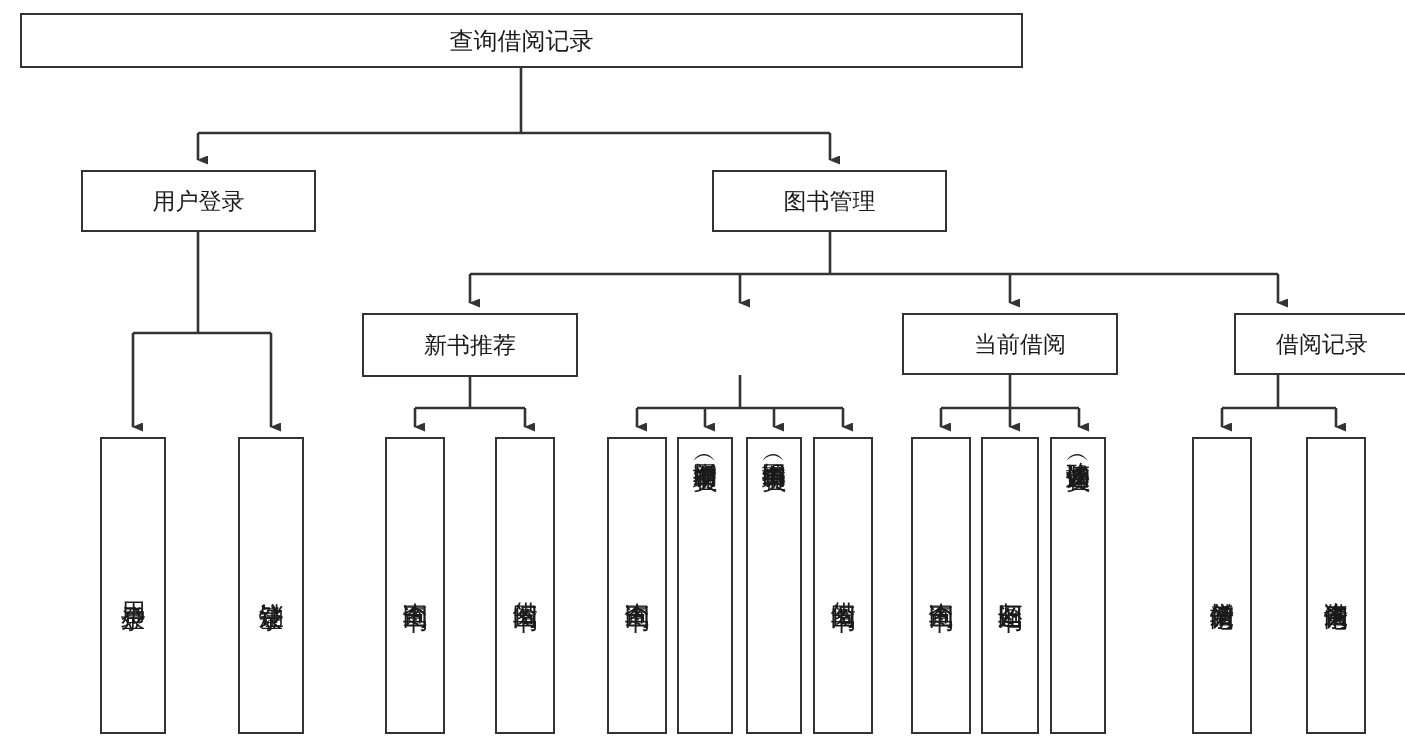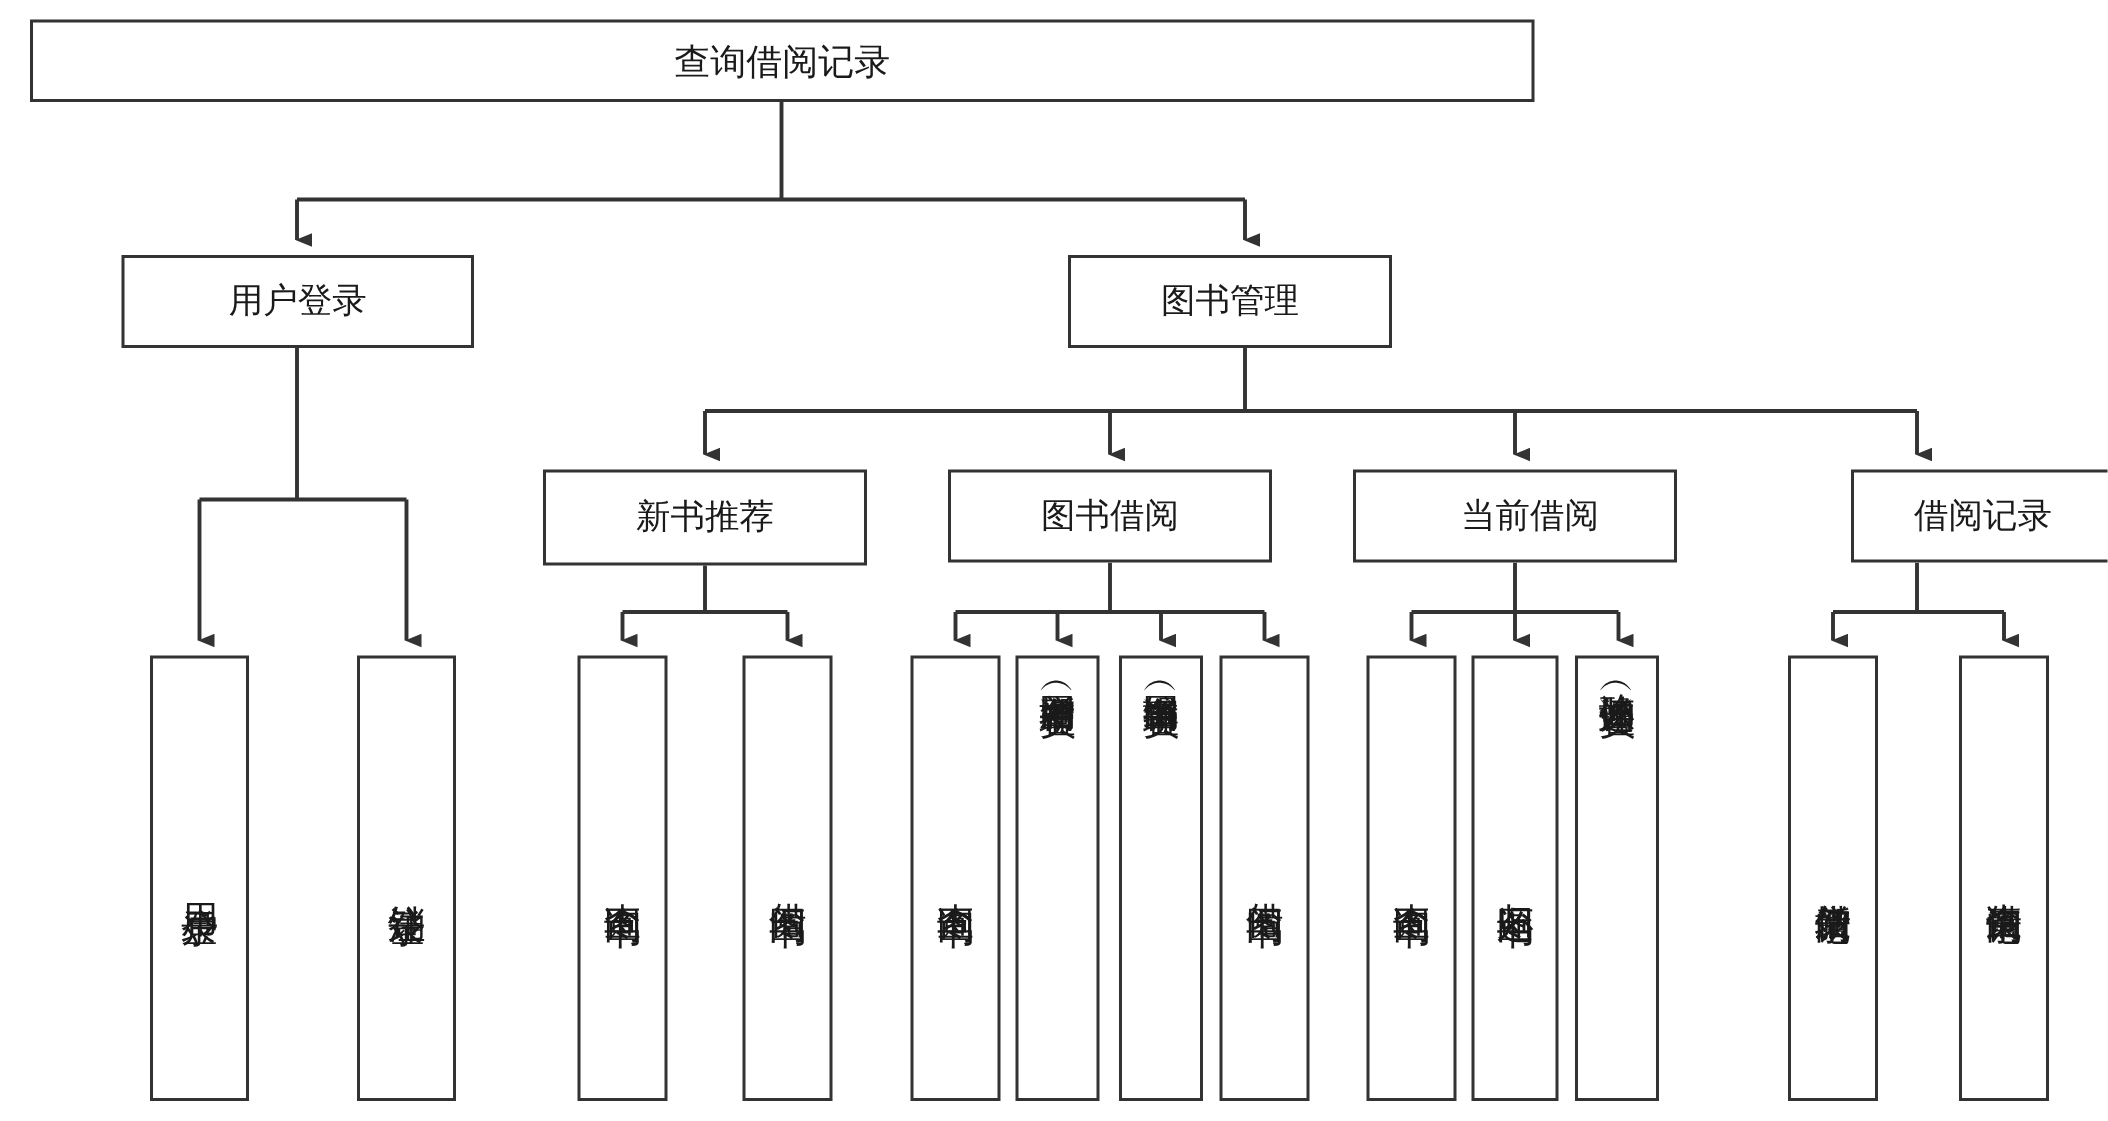--- a/index.html
+++ b/index.html
@@ -138,30 +138,27 @@
     </g>
   </svg>
 
   <div class="node horiz root" style="left:20px; top:13px; width:1003px; height:55px;">
     <span class="label">查询借阅记录</span>
   </div>
 
   <div class="node horiz" style="left:81px; top:170px; width:235px; height:62px;">
     <span class="label">用户登录</span>
   </div>
-  <div class="node horiz" style="left:712px; top:170px; width:216px; height:62px;">
+  <div class="node horiz" style="left:712px; top:170px; width:235px; height:62px;">
     <span class="label">图书管理</span>
   </div>
 
   <div class="node horiz" style="left:362px; top:313px; width:216px; height:64px;">
     <span class="label">新书推荐</span>
   </div>
-  <div class="node horiz" style="left:632px; top:313px; width:216px; height:62px;">
-    <span class="label">图书借阅</span>
-  </div>
   <div class="node horiz" style="left:902px; top:313px; width:216px; height:62px;padding-left:20px;">
     <span class="label">当前借阅</span>
   </div>
   <div class="node horiz" style="left:1234px; top:313px; width:176px; height:62px;">
     <span class="label">借阅记录</span>
   </div>
 
   <div class="node vert" style="left:100px; top:437px; width:66px; height:297px; align-items:center; padding-top:0;">
     <span class="label">用户登录</span>
   </div>

